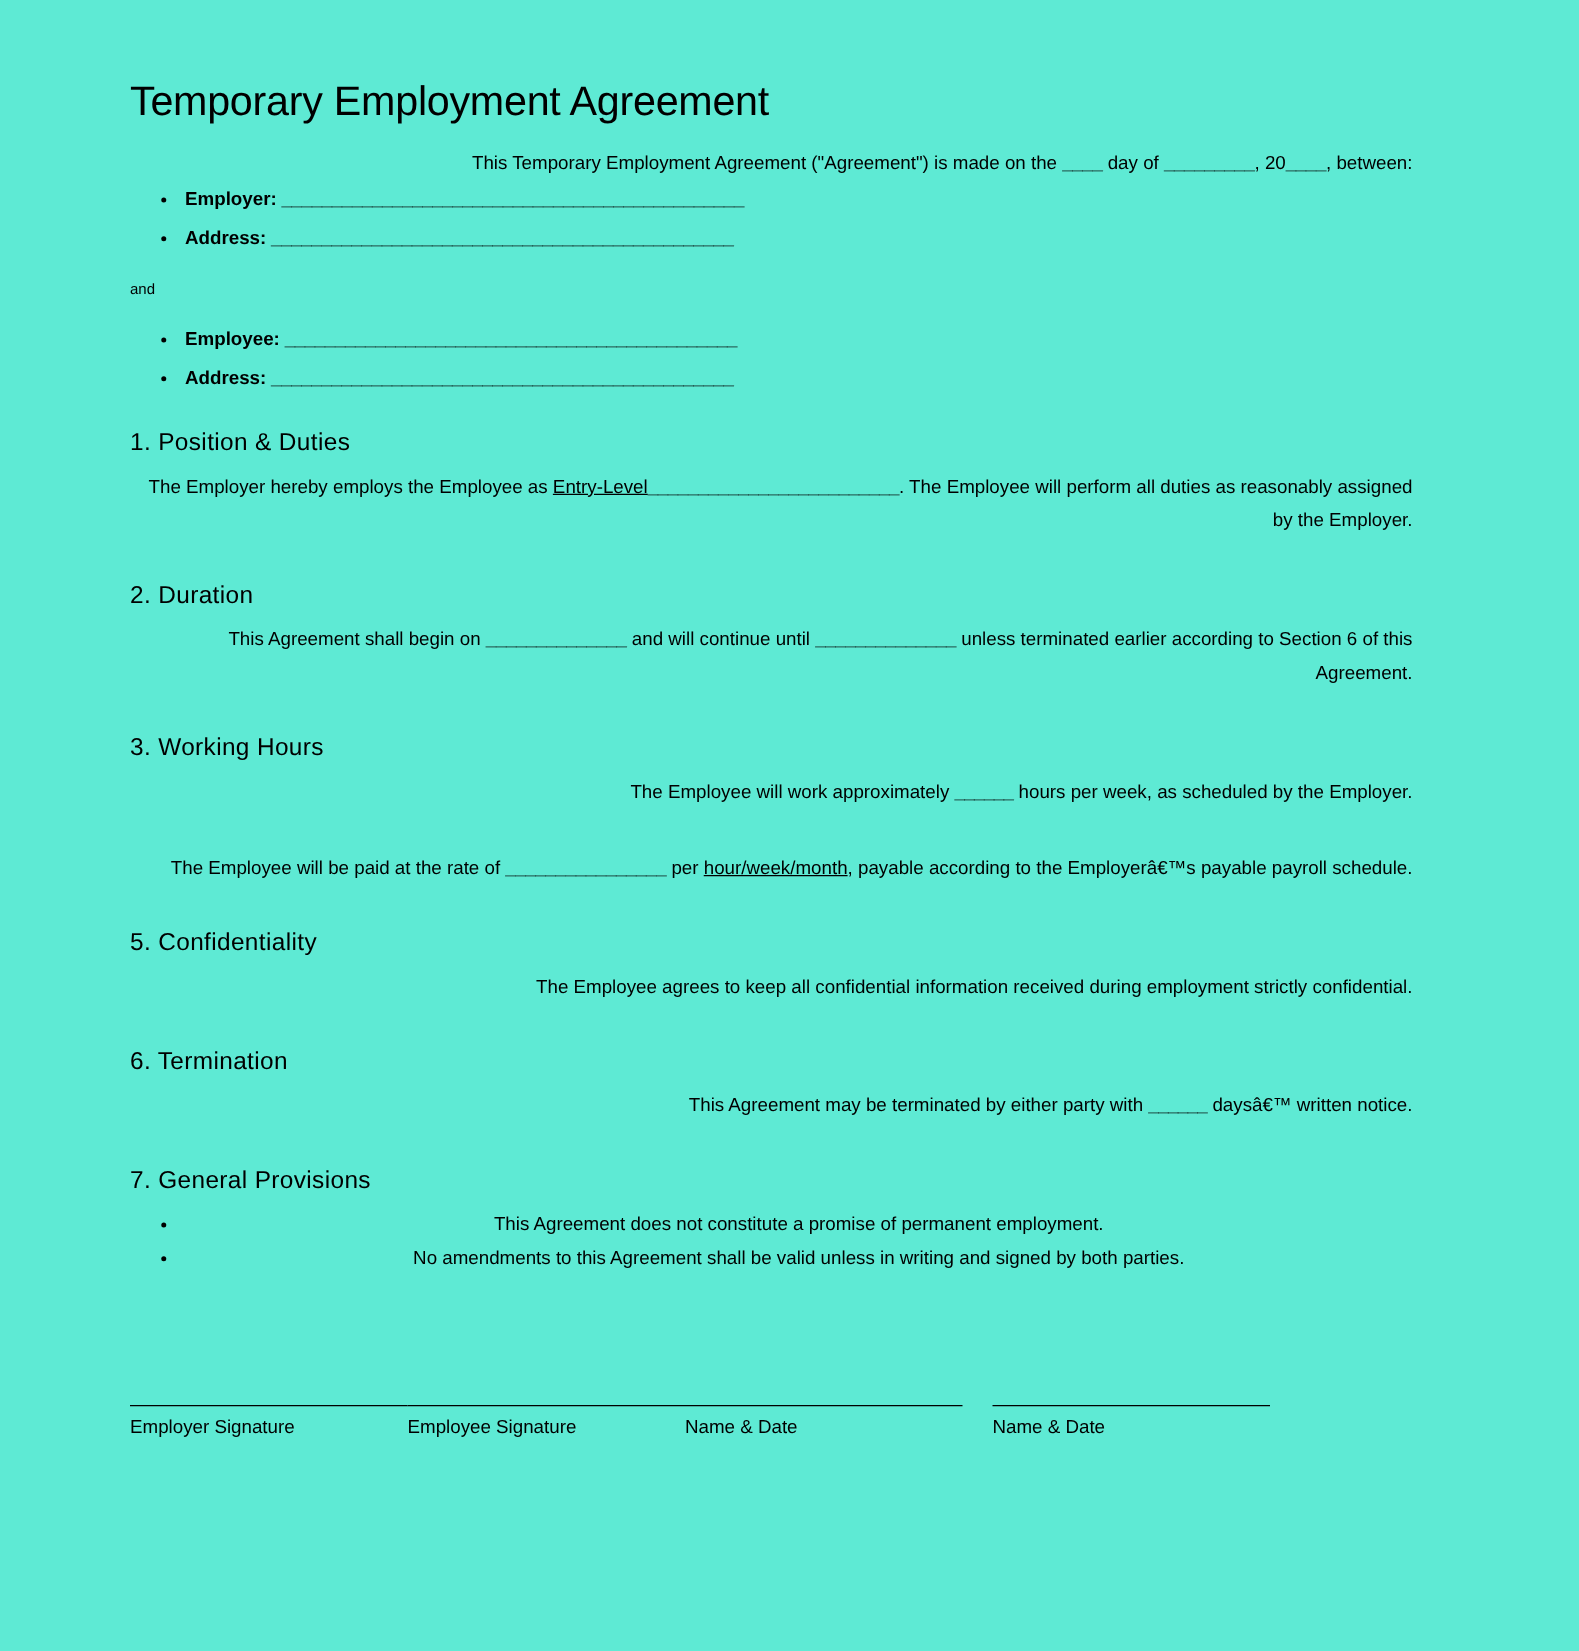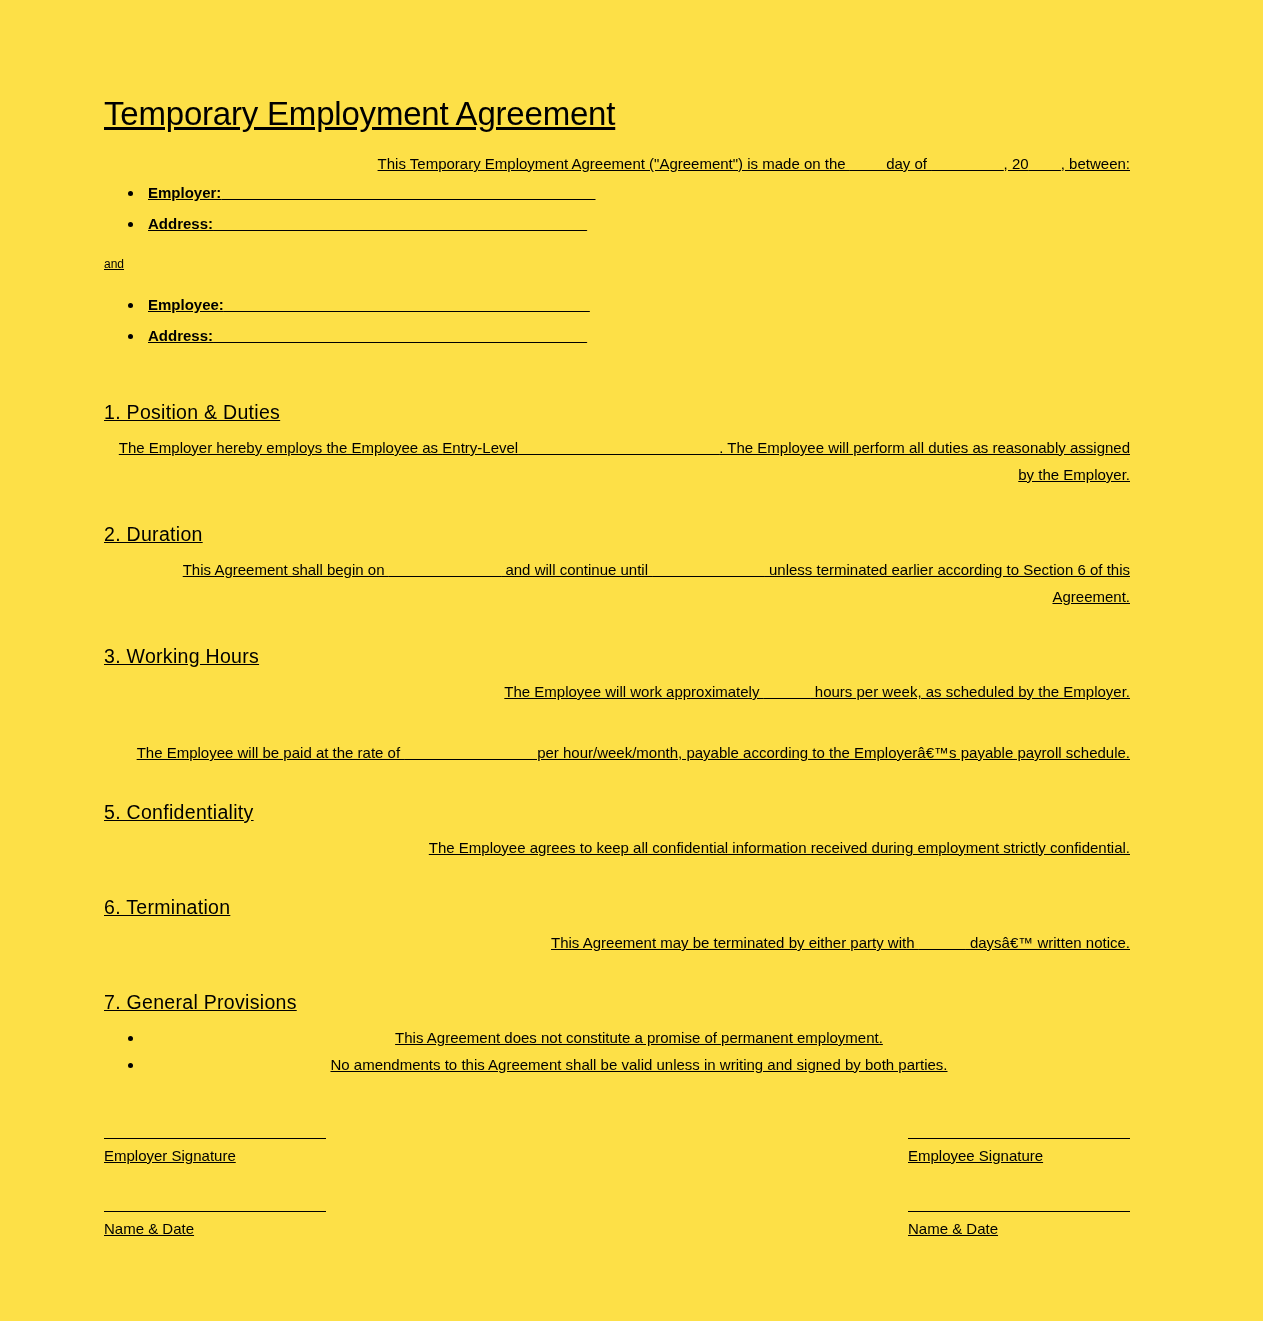--- a/index.html
+++ b/index.html
@@ -12,24 +12,23 @@
     width: 1263px;
     height: 1321px;
     font-family: "Liberation Sans", sans-serif;
     color: #000000;
     -webkit-font-smoothing: antialiased;
   }
   .page {
     position: relative;
     width: 1263px;
     height: 1321px;
-    background: #fde047;
+    background: #5eead4;
     box-sizing: border-box;
-    padding: 95px 133px 0 104px;
-    text-decoration: underline;
+    padding: 62px 133px 0 104px;
   }
   .doc-title {
     font-size: 33px;
     font-weight: normal;
     line-height: 1.18;
     margin: 0 0 16px 0;
     letter-spacing: -0.2px;
   }
   p.body-text {
     font-size: 15px;
@@ -71,40 +70,41 @@
     font-size: 19.5px;
     font-weight: normal;
     line-height: 24px;
     margin: 0 0 10px 0;
     letter-spacing: 0.3px;
   }
   .section {
     margin-top: 34px;
   }
   .section:first-of-type {
-    margin-top: 49px;
+    margin-top: 24px;
   }
   .u {
     text-decoration: underline;
   }
   ul.prov-list {
     list-style: disc;
     margin: 0;
     padding-left: 40px;
     text-align: center;
   }
   ul.prov-list li {
     font-size: 15px;
     line-height: 27px;
     padding-left: 4px;
   }
   .sig-area {
     margin-top: 60px;
     display: flex;
-    flex-direction: column;
+    flex-direction: row;
+    align-items: flex-end;
   }
   .sig-row {
     display: flex;
     justify-content: space-between;
     align-items: flex-start;
   }
   .sig-row + .sig-row {
     margin-top: 44px;
     gap: 24px;
   }

